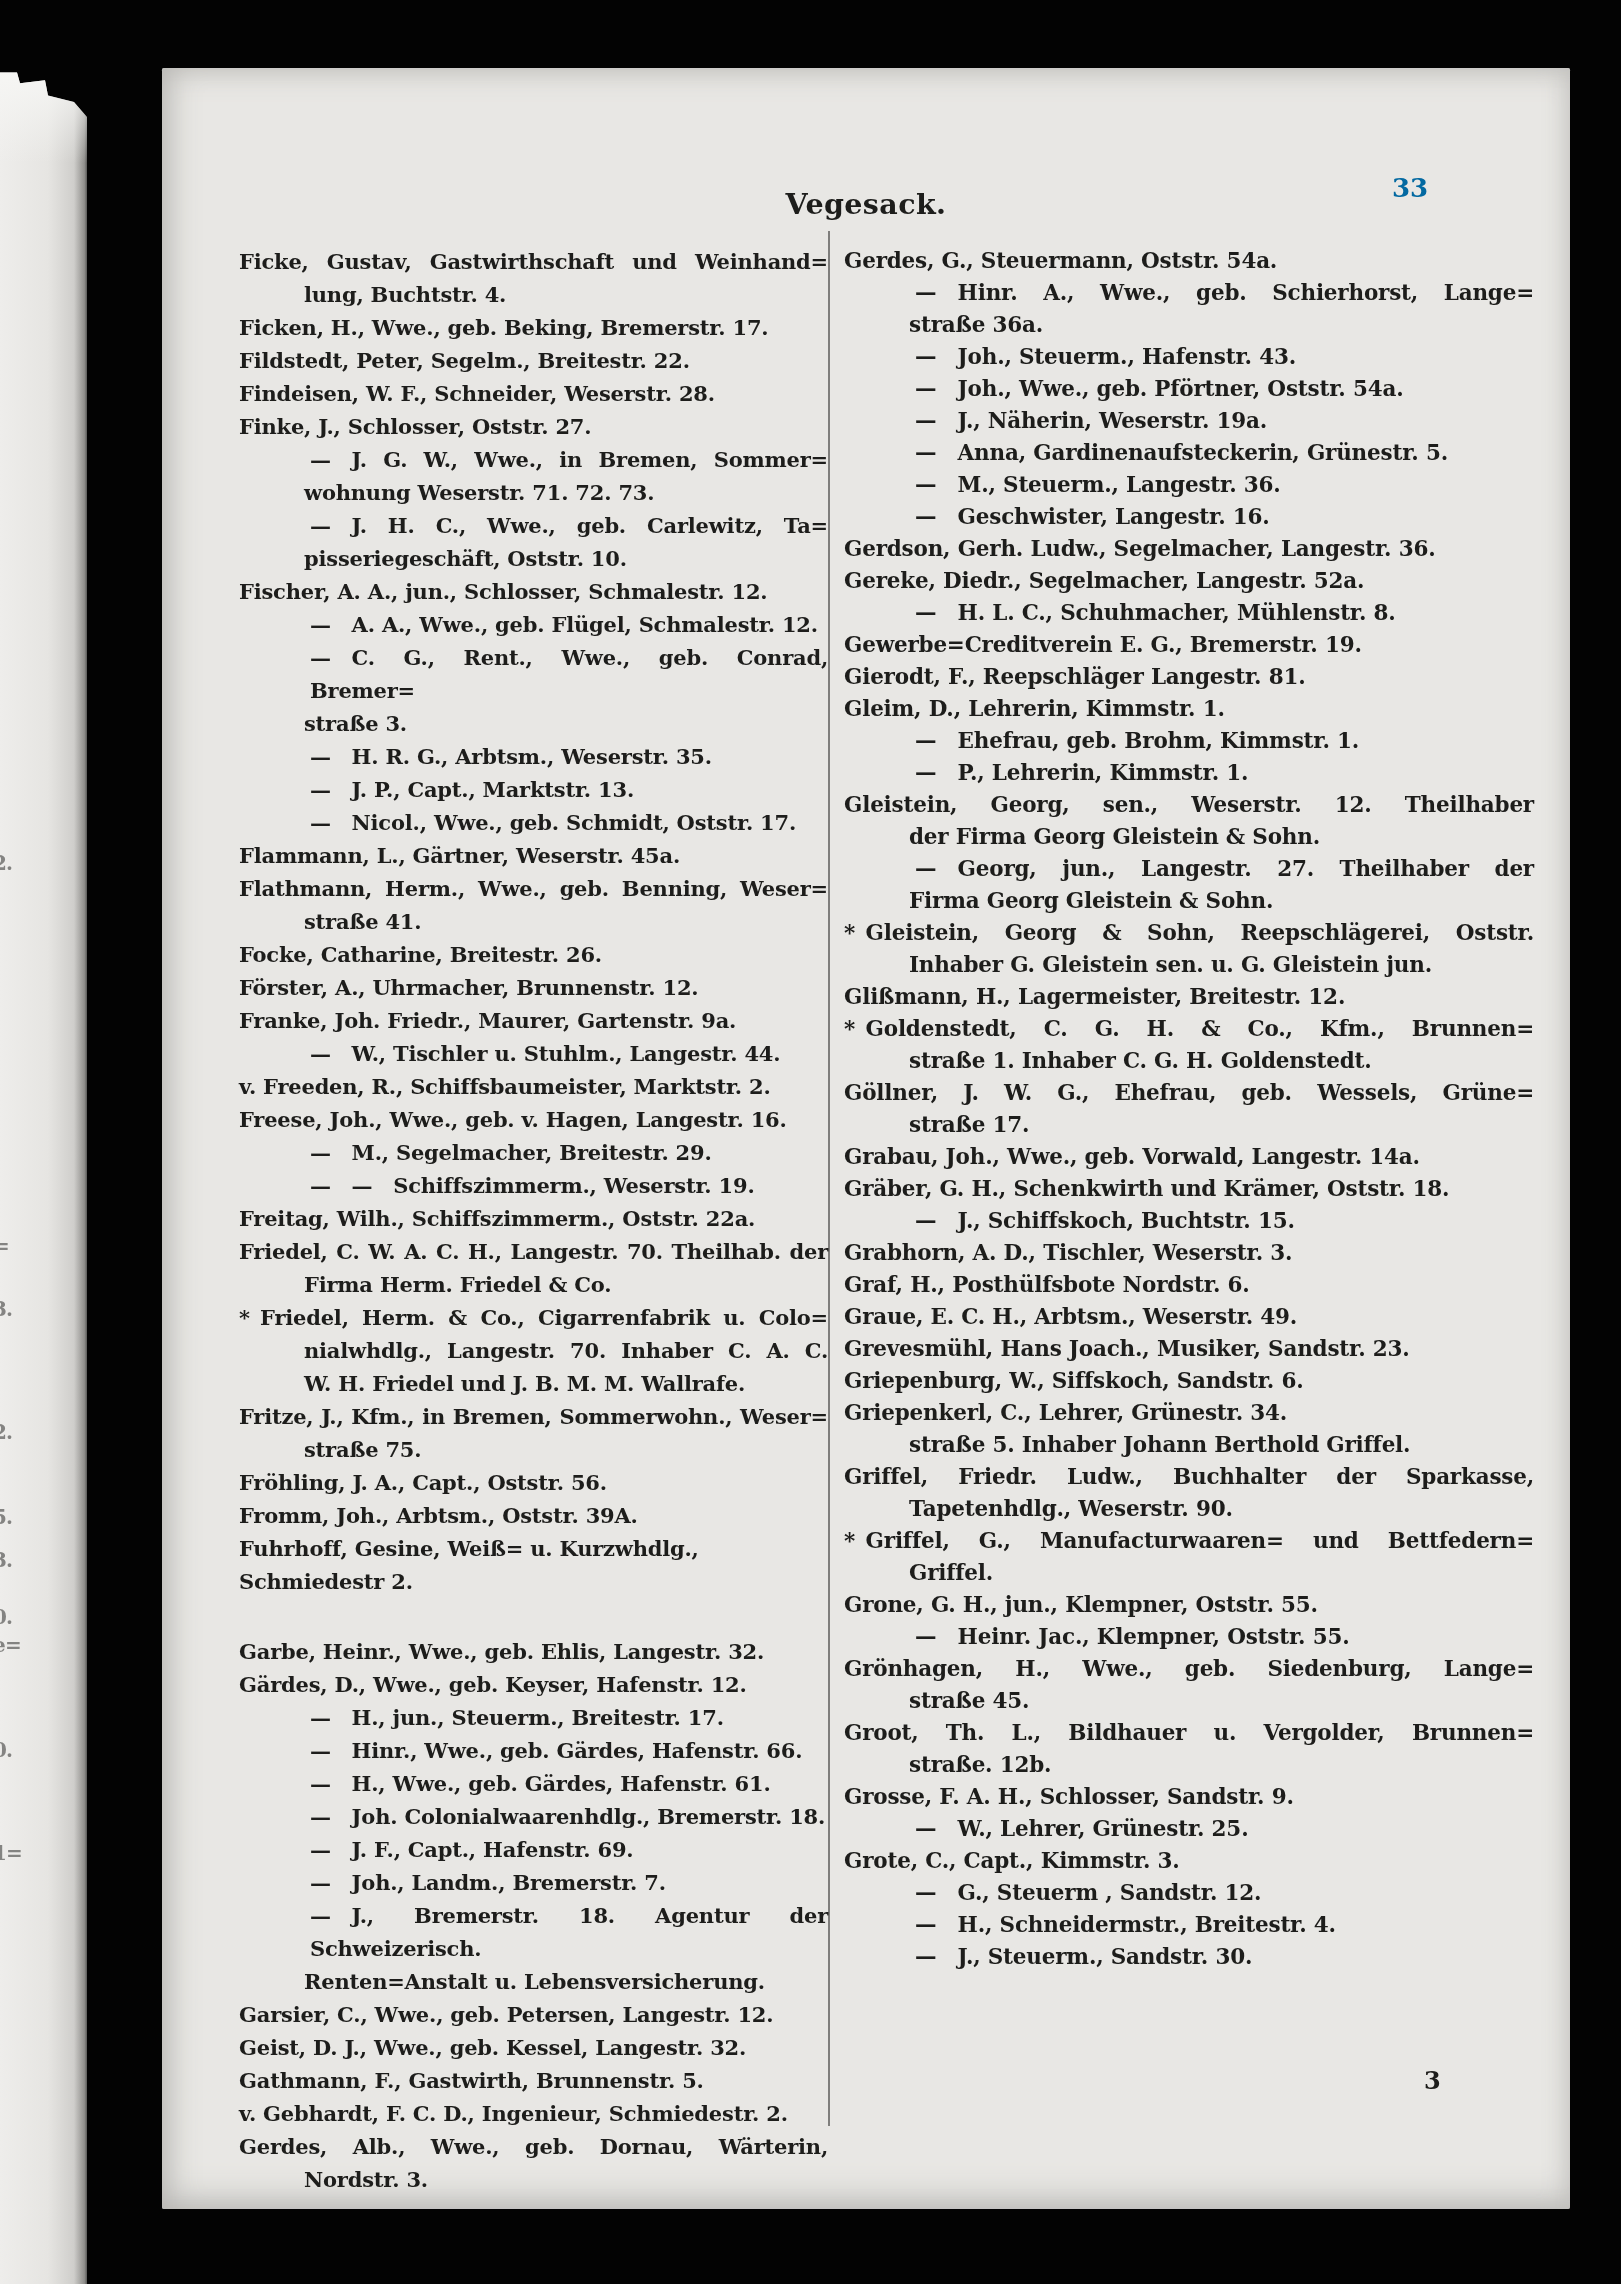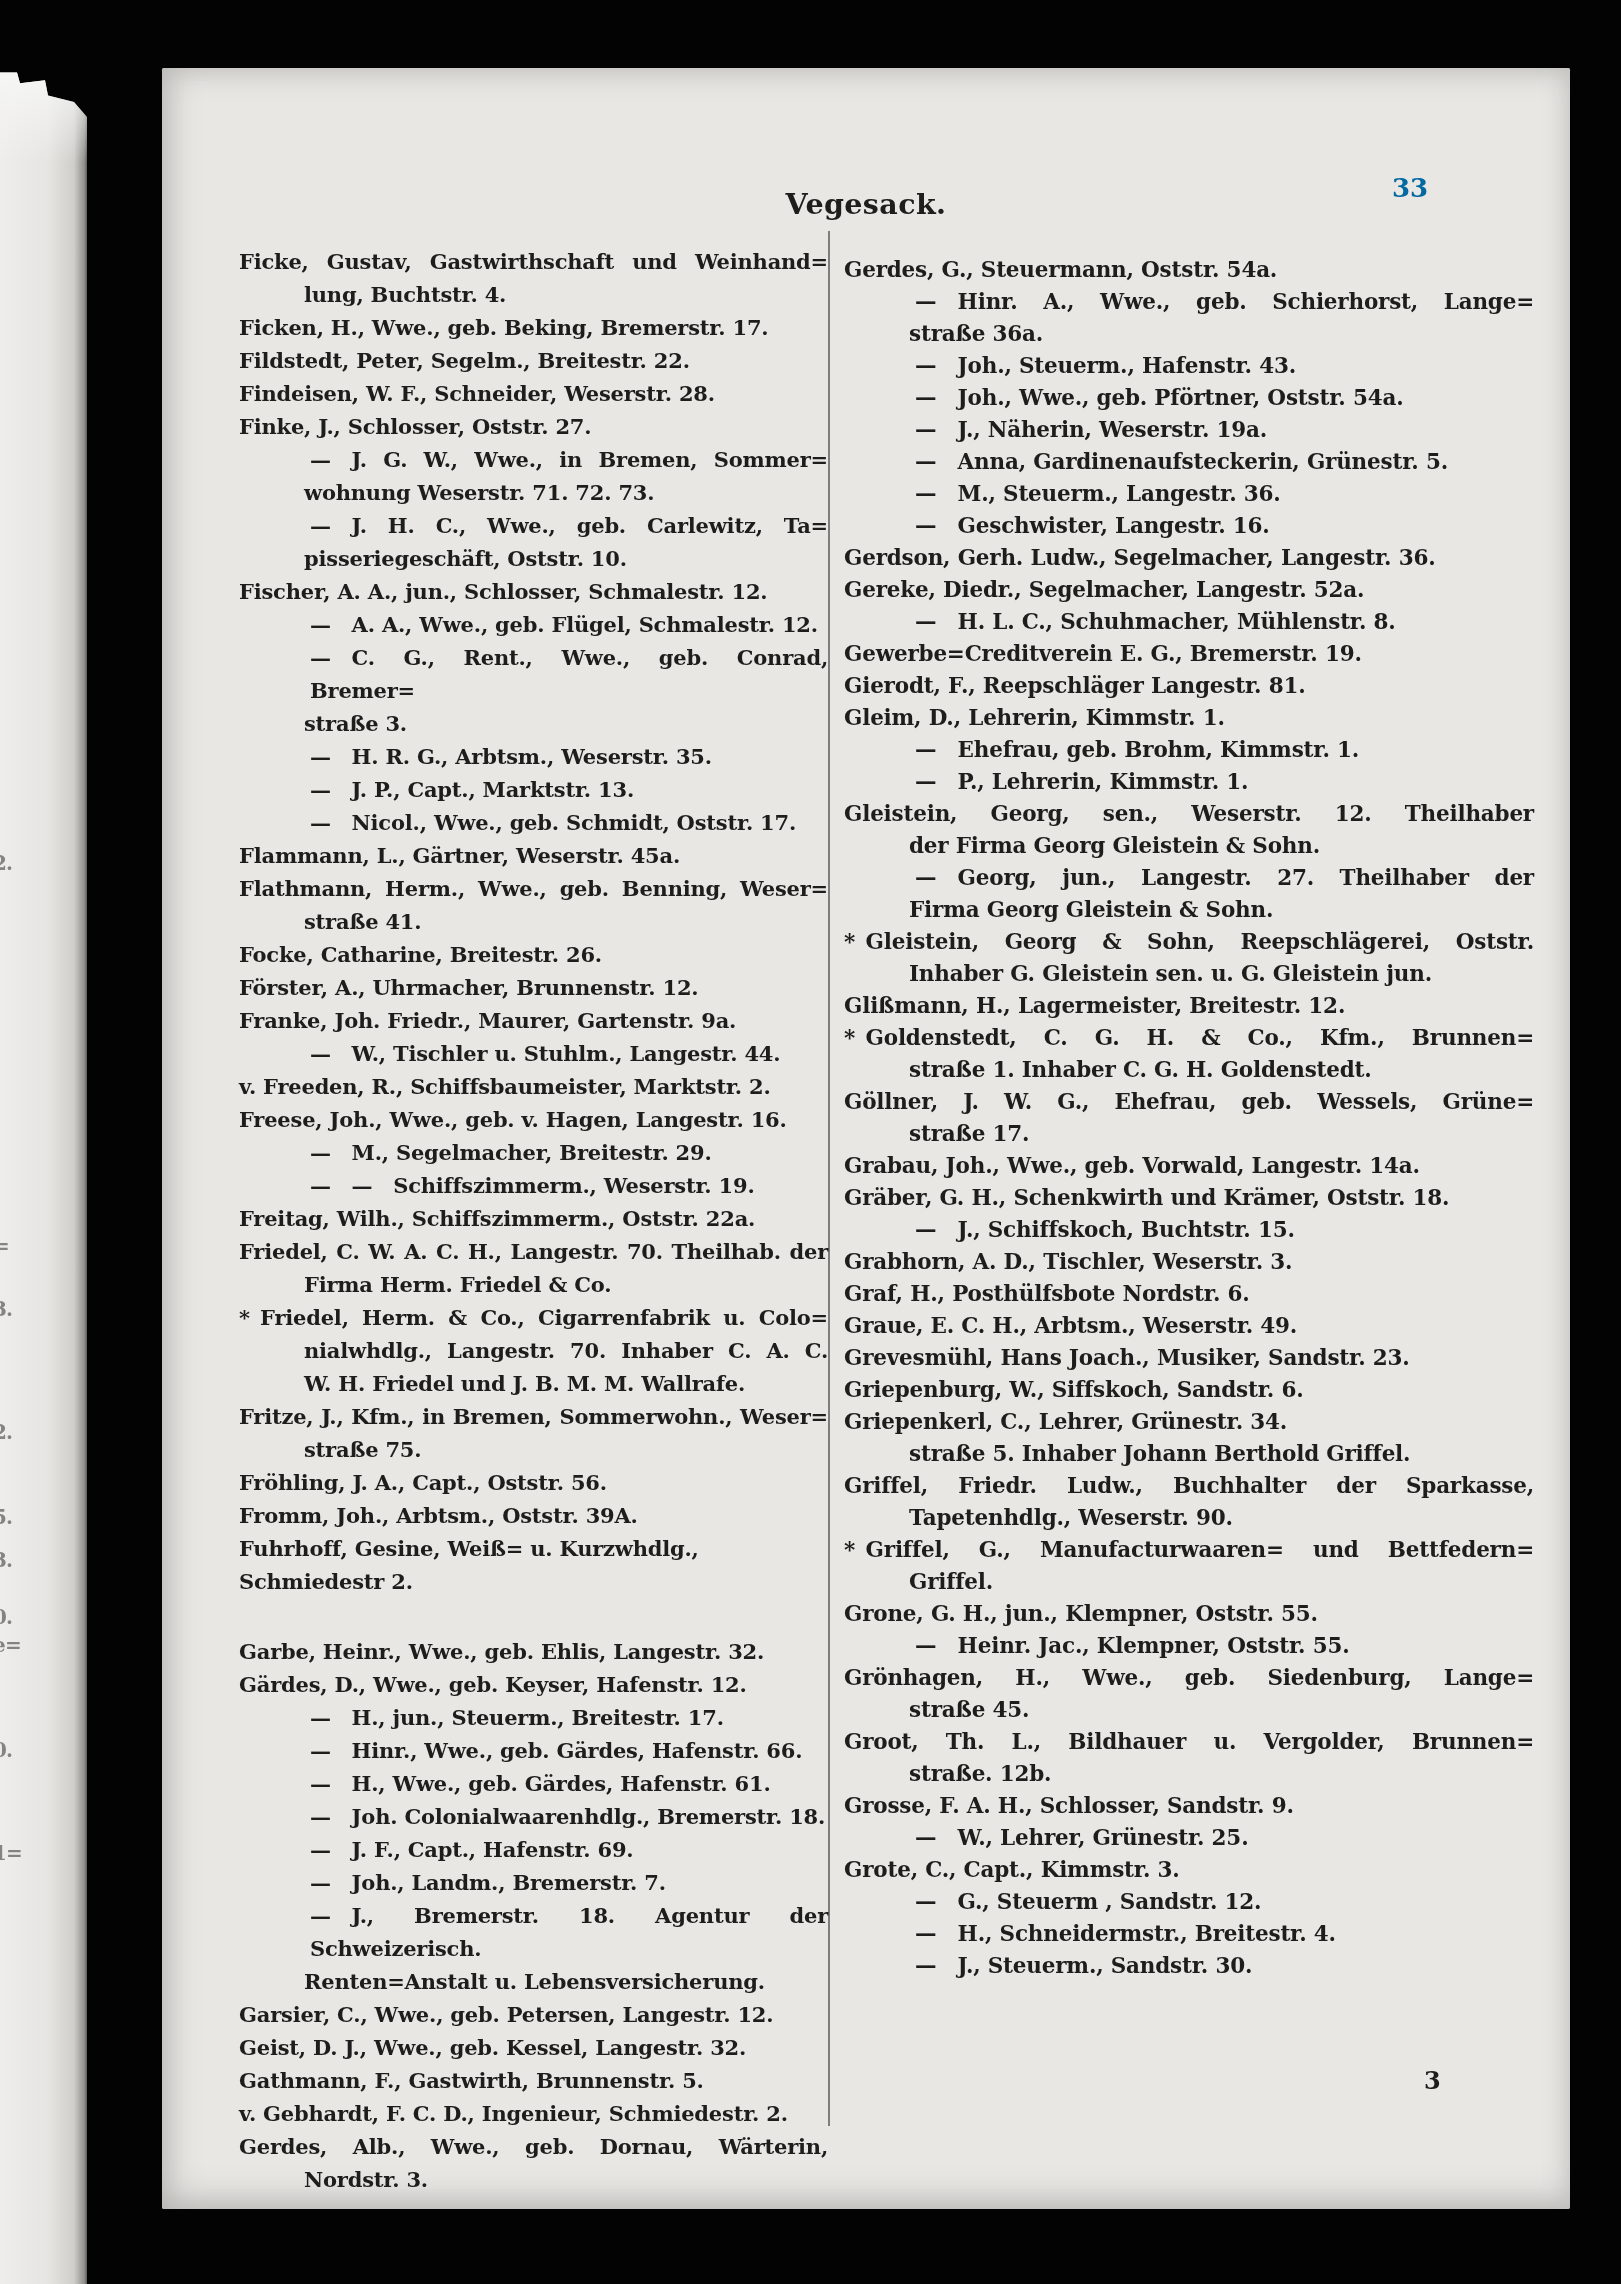--- a/index.html
+++ b/index.html
@@ -18,21 +18,21 @@
         border-radius:2.3px;
         box-shadow:inset 21.5px 0 35px -17px #b8b7b4, inset -15.4px 0 29px -15.4px #c6c5c2,
                    inset 0 18.5px 31px -17px #c0bfbc, inset 0 -21.5px 38px -18.5px #aeadaa;}
   .hdr-title{position:absolute;left:0;right:0;top:100px;text-align:center;font-size:28.5px;
              font-weight:700;color:#1d1d1b;letter-spacing:0.4px;margin-top:19px;}
   .hdr-num{position:absolute;left:1230px;top:105px;font-size:26px;font-weight:700;color:#1d1d1b;}
   .divider{position:absolute;left:666px;top:163px;width:1.5px;height:1895px;
            background:rgba(40,40,38,.55);}
   .col{position:absolute;color:#1d1d1b;font-weight:700;letter-spacing:-0.2px;}
   .col-left{left:77px;top:177px;width:589px;font-size:21px;--lh:33px;}
-  .col-right{left:682px;top:186px;width:690px;font-size:21.5px;--lh:32px;}
+  .col-right{left:682px;top:177px;width:690px;font-size:21.5px;--lh:32px;}
   .ln{min-height:var(--lh);line-height:var(--lh);}
   .entry.gap{margin-top:37px;}
   .ln.cont{padding-left:65px;}
   .ln.dash{padding-left:71px;}
   .ln.j{text-align:justify;text-align-last:justify;}
   .sig{position:absolute;left:1262px;top:1998px;font-size:24px;font-weight:700;color:#1d1d1b;}
 </style>
 </head>
 <body>
 

